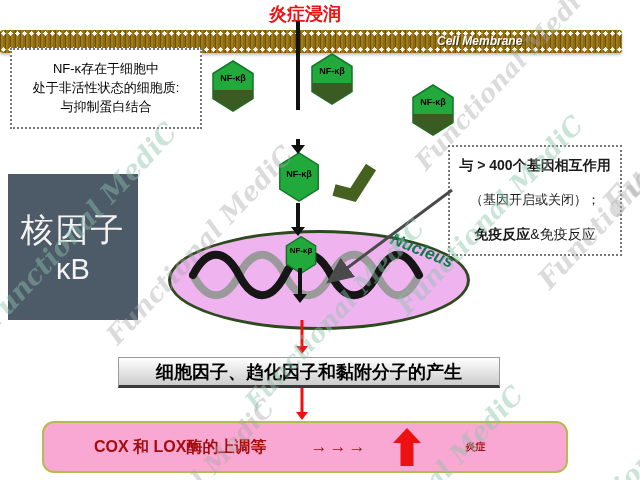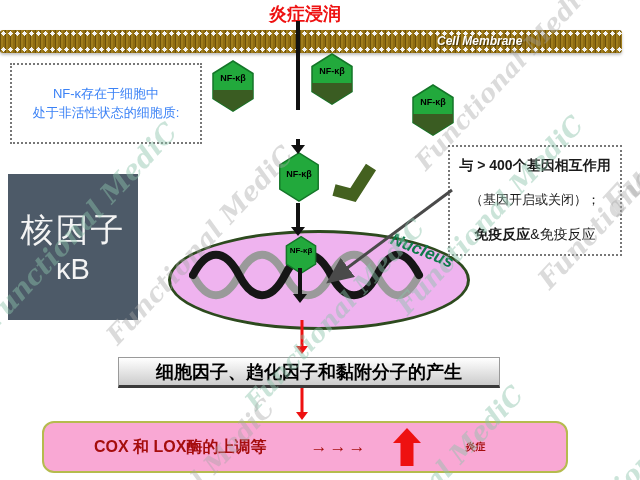--- a/index.html
+++ b/index.html
@@ -26,22 +26,22 @@
       repeating-linear-gradient(90deg,#6e520c 0 1px,#a07d1c 1px 3px,#8f6c12 3px 5px);
     background-size:7px 7px,7px 7px,auto;
     background-position:0 0,0 100%,0 0;
     background-repeat:repeat-x,repeat-x,repeat;
     border-radius:3px;box-shadow:0 2px 3px rgba(0,0,0,0.25);}
   .membrane-label{position:absolute;left:437px;top:34px;width:90px;font-size:12px;font-weight:bold;
                   font-style:italic;color:#fff;z-index:5;text-shadow:1px 1px 1px rgba(0,0,0,0.5);}
 
   
   .dashed-box{position:absolute;border:2px dotted #777;background:#fff;z-index:6;}
-  #left-note{left:10px;top:63px;width:188px;height:77px;display:flex;flex-direction:column;
-             justify-content:center;text-align:center;font-size:13px;color:#3b82f6;line-height:1.45;}
+  #left-note{left:10px;top:48px;width:188px;height:77px;display:flex;flex-direction:column;
+             justify-content:center;text-align:center;font-size:13px;color:#000000;line-height:1.45;}
   #right-note{left:448px;top:145px;width:158px;height:103px;display:flex;flex-direction:column;
               justify-content:space-around;text-align:center;color:#1a1a1a;padding:2px 6px;}
   #right-note .rn1{font-size:14px;font-weight:bold;}
   #right-note .rn2{font-size:13px;}
   #right-note .rn3{font-size:14px;}
   #right-note .rn3 b{font-weight:bold;}
 
   
   .hex{position:absolute;z-index:8;}
   .hex .hex-label{position:absolute;left:0;top:13px;width:100%;text-align:center;
@@ -114,20 +114,21 @@
 
   <div class="top-title">炎症浸润</div>
   <div class="stim-line"></div>
 
   <div class="membrane"></div>
   <div class="membrane-label">Cell Membrane</div>
 
   <div id="left-note" class="dashed-box">
     <span>NF-κ存在于细胞中</span>
     <span>处于非活性状态的细胞质:</span>
+    <span>与抑制蛋白结合</span>
   </div>
 
   <div class="hex" style="left:212px;top:60px;">
     <svg width="42" height="52" viewBox="0 0 42 52">
       <polygon points="21,1 41,13.5 41,38.5 21,51 1,38.5 1,13.5" fill="#22a93c" stroke="#137628" stroke-width="1.5"></polygon>
       <polygon points="1,30 41,30 41,38.5 21,51 1,38.5" fill="#3a5c22"></polygon>
     </svg>
     <span class="hex-label">NF-κβ</span>
   </div>
   <div class="hex" style="left:311px;top:53px;">

